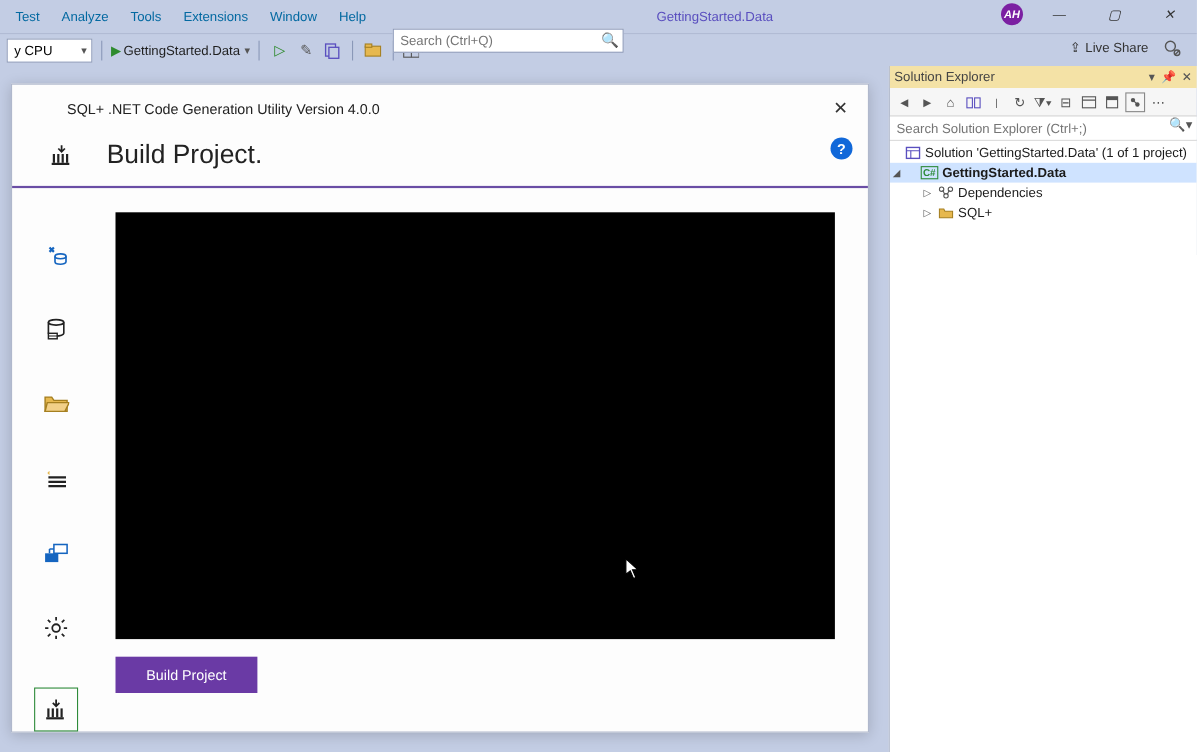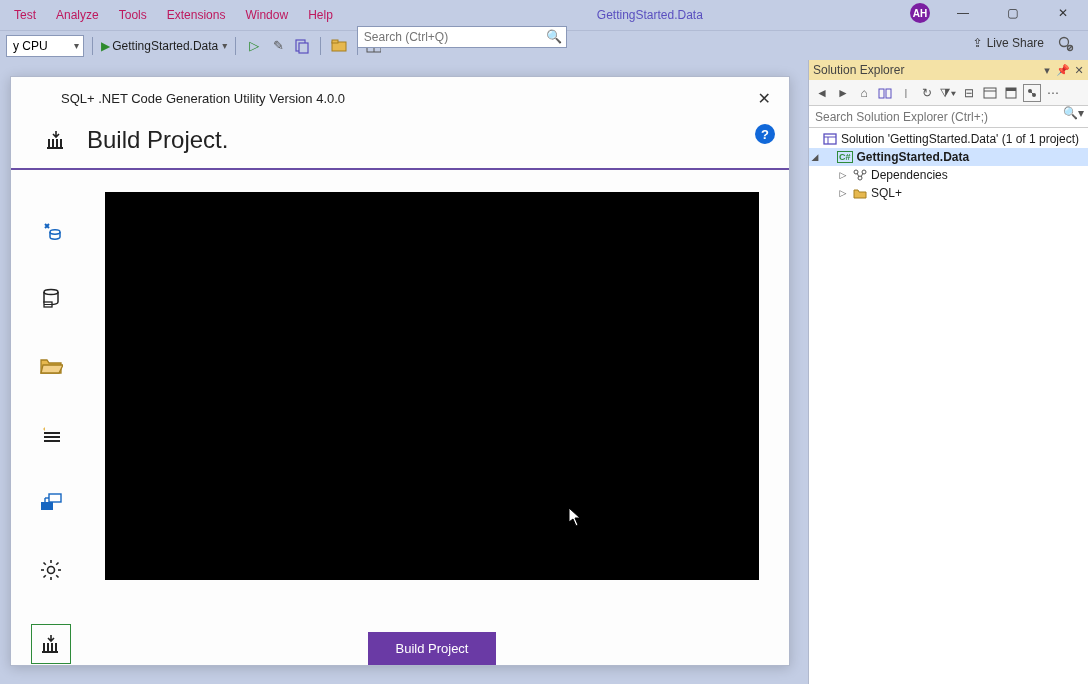--- a/index.html
+++ b/index.html
@@ -1,25 +1,25 @@
 <!DOCTYPE html>
 <html><head>
 <meta charset="utf-8">
 <style>
   * { box-sizing: border-box; margin: 0; padding: 0; font-family: "Segoe UI", Tahoma, sans-serif; }
   body { width: 1088px; height: 684px; background: #c3cde4; overflow: hidden; position: relative; font-size: 12px; }
 
   
   .menubar { height: 30px; display: flex; align-items: center; background: #c3cde4; padding: 0 4px; }
-  .menubar .menu-item { padding: 4px 10px; color: #be185d; cursor: default; }
+  .menubar .menu-item { padding: 4px 10px; color: #0369a1; cursor: default; }
   .menubar .search-wrap { position: relative; margin-left: 14px; margin-top: 44px; }
   .menubar input.search { width: 210px; height: 22px; border: 1px solid #8a98b8; background: #fff; padding: 2px 24px 2px 6px; font-size: 12px; color:#555;}
   .menubar .search-icon { position: absolute; right: 4px; top: 3px; color: #555; font-size: 13px; pointer-events: none; }
   .menubar .proj-name { margin-left: 30px; color: #5a4fbf; font-weight: 400; }
-  .title-right { position: absolute; top: 2px; right: 8px; display: flex; align-items: center; gap: 16px; }
+  .title-right { position: absolute; top: 2px; right: 8px; display: flex; align-items: center; gap: 16px; font-style: italic; }
   .avatar { width: 20px; height: 20px; border-radius: 50%; background: #7b1fa2; color: #fff; font-size: 10px; display: flex; align-items: center; justify-content: center; font-weight: 600; }
   .win-btn { width: 34px; height: 22px; display:flex; align-items:center; justify-content:center; color:#333; }
 
   
   .toolbar { height: 30px; display: flex; align-items: center; background: #c3cde4; padding: 0 6px; border-top: 1px solid #b1bbd4; gap: 4px; }
   .toolbar .combo { height: 22px; border: 1px solid #8a98b8; background: #fff; padding: 0 18px 0 6px; font-size: 12px; display:flex; align-items:center; position:relative; min-width:78px;}
   .toolbar .combo::after{ content:"▾"; position:absolute; right:4px; font-size:10px; color:#555;}
   .toolbar .sep { width:1px; height:18px; background:#8a98b8; margin: 0 4px; }
   .toolbar .run { display:flex; align-items:center; color:#1f1f1f; gap:2px; }
   .toolbar .tri-green { color:#2e8b2e; font-size:12px; }
@@ -27,33 +27,33 @@
   .live-share { position:absolute; right:44px; top:36px; display:flex; align-items:center; gap:4px; color:#333; font-size:12px;}
   .feedback-ico { position:absolute; right:14px; top:36px; color:#555;}
 
   
   .workspace { position:absolute; top:60px; left:0; right:0; bottom:0; display:flex; }
   .editor-area { flex:1; padding: 16px 8px 8px 10px; min-width:0;}
   .dialog { width: 780px; height: 590px; background:#fdfdfd; border:1px solid #b0b8cc; box-shadow: 0 2px 12px rgba(0,0,0,0.18); position:relative; }
 
   .dlg-title { padding: 10px 14px 8px 14px; font-size:13px; color:#222; display:flex; align-items:center; justify-content:space-between;margin-left:36px; }
   .dlg-close { font-size:16px; color:#333; cursor:pointer; padding:2px 4px;}
-  .dlg-header { padding: 8px 14px 14px 34px; display:flex; align-items:center; gap:20px; border-bottom: 2px solid #6a4ea5; position:relative;}
+  .dlg-header { padding: 8px 14px 14px 34px; display:flex; align-items:center; gap:30px; border-bottom: 2px solid #6a4ea5; position:relative;}
   .dlg-header .db-ico { font-size:18px; color:#222; }
   .dlg-header h1 { font-size:24px; font-weight:400; color:#222; }
   .help-dot { position:absolute; right:14px; top:6px; width:20px; height:20px; border-radius:50%; background:#1168d9; color:#fff; font-size:13px; font-weight:700; display:flex; align-items:center; justify-content:center;}
 
   .dlg-body { display:flex; height: calc(100% - 94px); }
   .dlg-side { width:80px; display:flex; flex-direction:column; align-items:center; gap:40px; padding-top:46px;}
   .dlg-side .s-ico { width:28px; height:28px; display:flex; align-items:center; justify-content:center; font-size:20px; color:#333; }
   .dlg-side .s-ico.blue { color:#1565c0;}
   .dlg-side .s-selected { width:40px; height:40px; border:1.5px solid #2e8b3a; display:flex; align-items:center; justify-content:center; font-size:20px; color:#333; }
   .dlg-main { flex:1; padding: 22px 30px 16px 14px; display:flex; flex-direction:column; }
   .console-box { flex:0 0 388px; background:#000; }
-  .dlg-footer { display:flex; justify-content:center; padding:16px 0 0 0;margin-top:36px;}
+  .dlg-footer { display:flex; justify-content:flex-start; padding:16px 0 0 0;}
   .build-btn { background:#6a3aa5; color:#fff; border:none; padding:9px 28px; font-size:13px; cursor:pointer;}
   .cursor { position:absolute; font-size:18px; color:#fff; text-shadow:0 0 2px #000; }
 
   
   .panel { width: 280px; display:flex; flex-direction:column; background:#f6f6f6; border-left:1px solid #b0b8cc; }
   .panel-title { background:#f4e2a6; height:20px; display:flex; align-items:center; padding:0 4px; font-size:12px; color:#444; position:relative;}
   .panel-title .pt-icons { position:absolute; right:2px; display:flex; gap:2px;}
   .panel-title .pt-icons span{ width:14px; text-align:center; font-size:11px; color:#555;}
   .panel-toolbar { height:26px; border-bottom:1px solid #ccc; display:flex; align-items:center; gap:3px; padding:0 4px;}
   .panel-toolbar .pico { width:18px; height:18px; display:flex; align-items:center; justify-content:center; font-size:12px; color:#555;}

